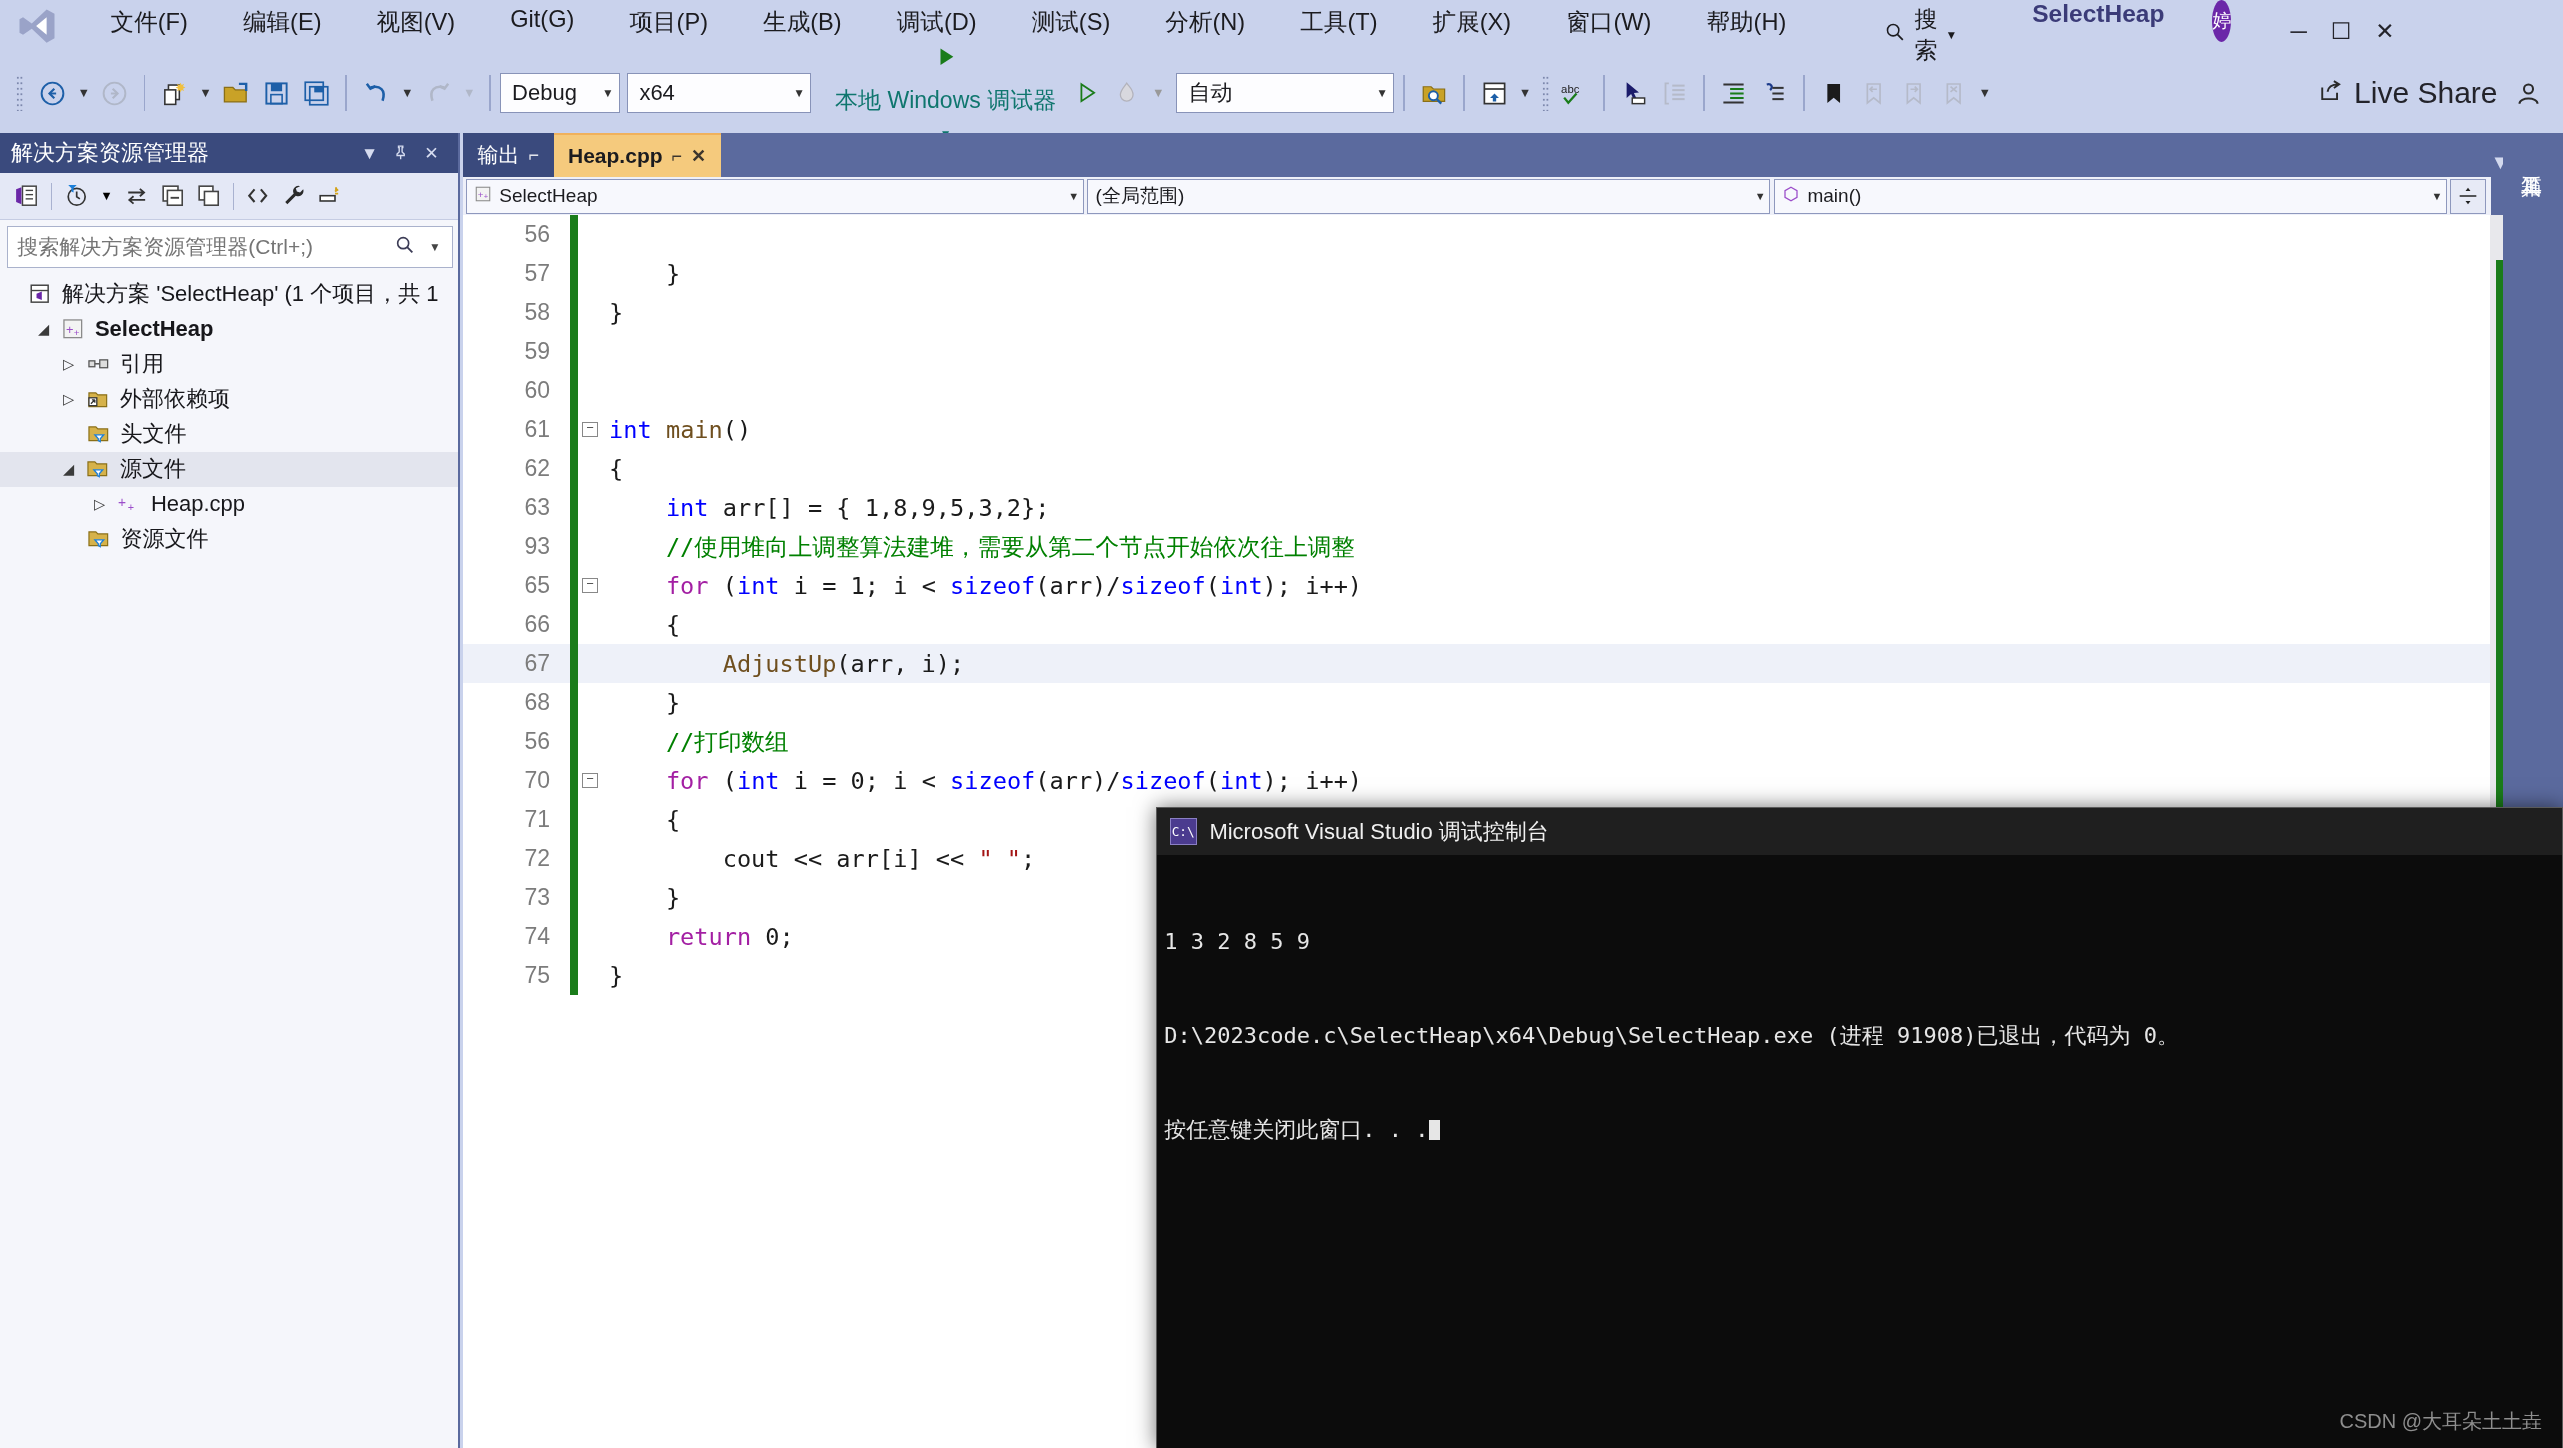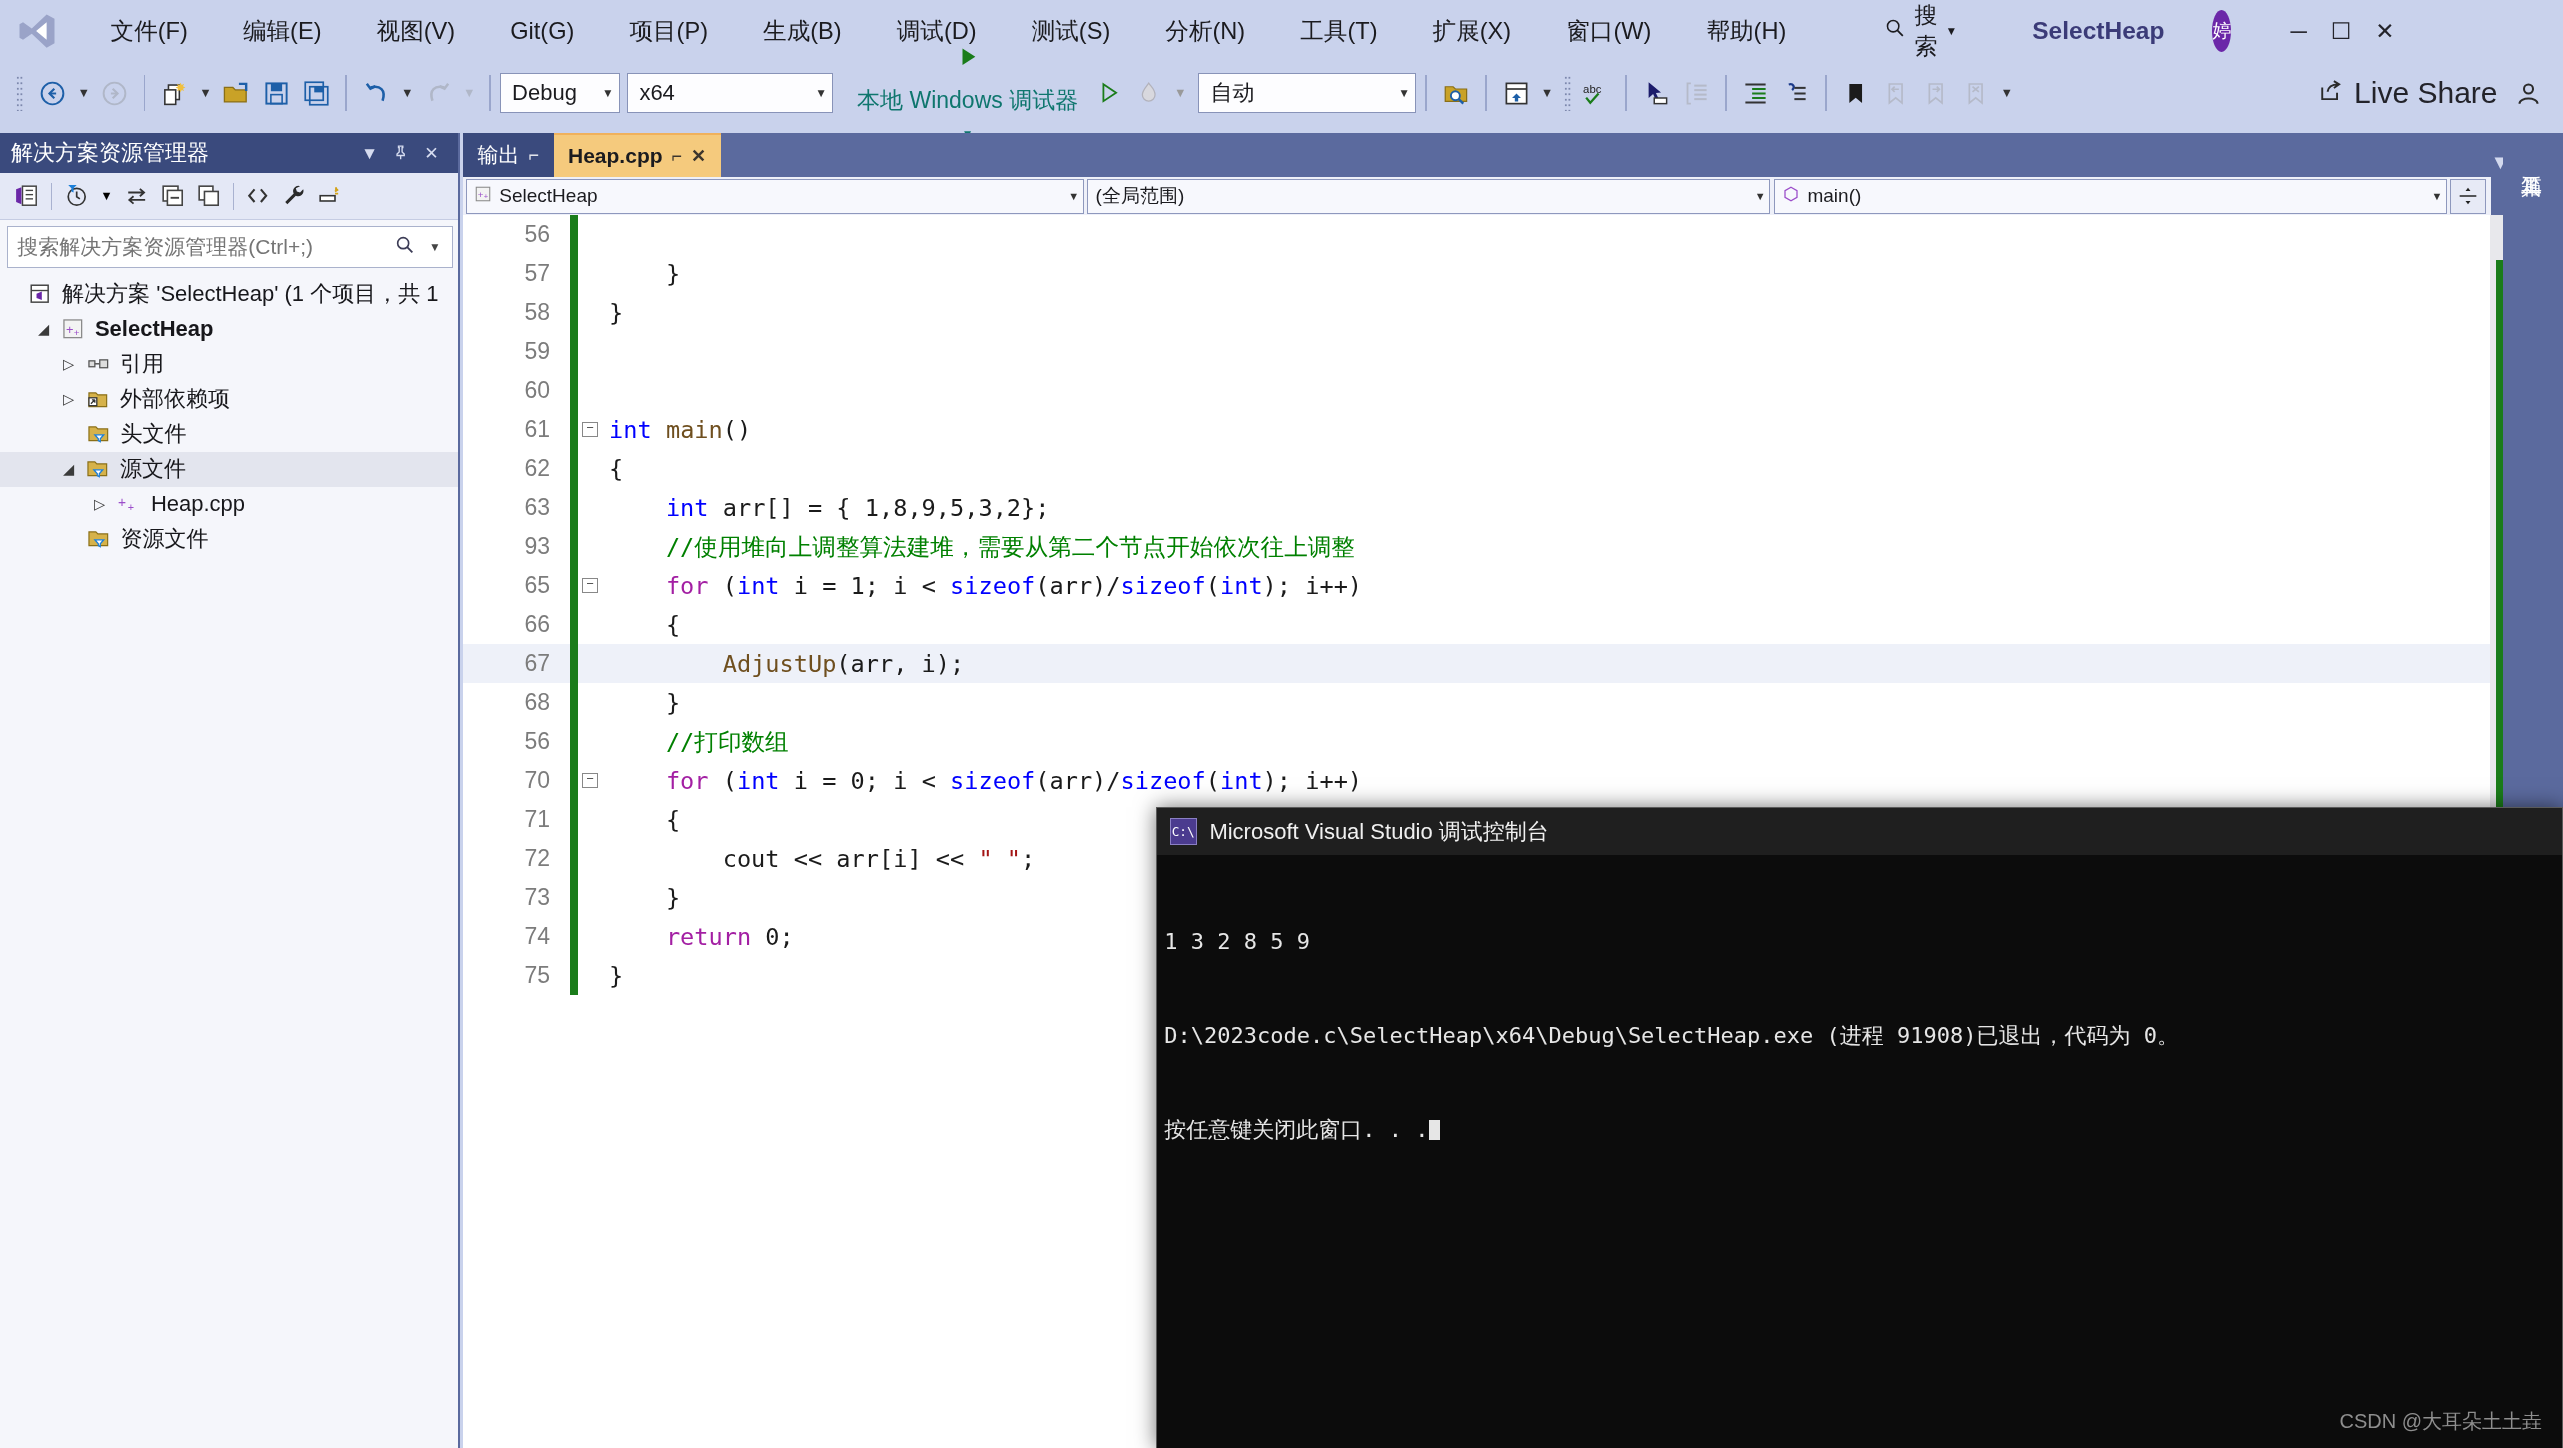--- a/index.html
+++ b/index.html
@@ -12,21 +12,21 @@
   #app {
     position: relative;
     width: 2563px; height: 1449px;
     background: #c9d2ec;
   }
 
   
   .titlebar {
     position: absolute; left: 0; top: 0; width: 2107px; height: 62px;
     background: #c9d2ec;
-    display: flex; align-items: center; gap: 24px;
+    display: flex; align-items: flex-start; gap: 24px;
   }
   .vs-logo {
     width: 51px; height: 51px; margin-left: 16.4px; margin-right: 12.7px;
     display: flex; align-items: center; justify-content: center;
   }
   .menu-item {
     font-size: 23.6px; color: #1b1b1f; padding: 5.5px 15.5px;
     white-space: nowrap; cursor: default;
   }
   .title-sep {
@@ -378,21 +378,21 @@
       </svg>
     </div>
     <div class="tb-caret" style="color:#b0b7c8;">▼</div>
 
     <div class="tb-sep"></div>
 
     <div class="combo" style="width:120px;">
       <span class="cval">Debug</span>
       <span class="carr">▼</span>
     </div>
-    <div class="combo" style="width:206px; margin-left:7.3px;">
+    <div class="combo" style="width:184px; margin-left:7.3px;">
       <span class="cval">x64</span>
       <span class="carr">▼</span>
     </div>
 
     <div class="run-btn" style="margin-left:12.7px;">
       <span>
         <svg width="22" height="23.6" viewBox="0 0 24 24">
             <polygon points="6,3 20,12 6,21" fill="#1a7c1a"></polygon>
           </svg>
       </span>

